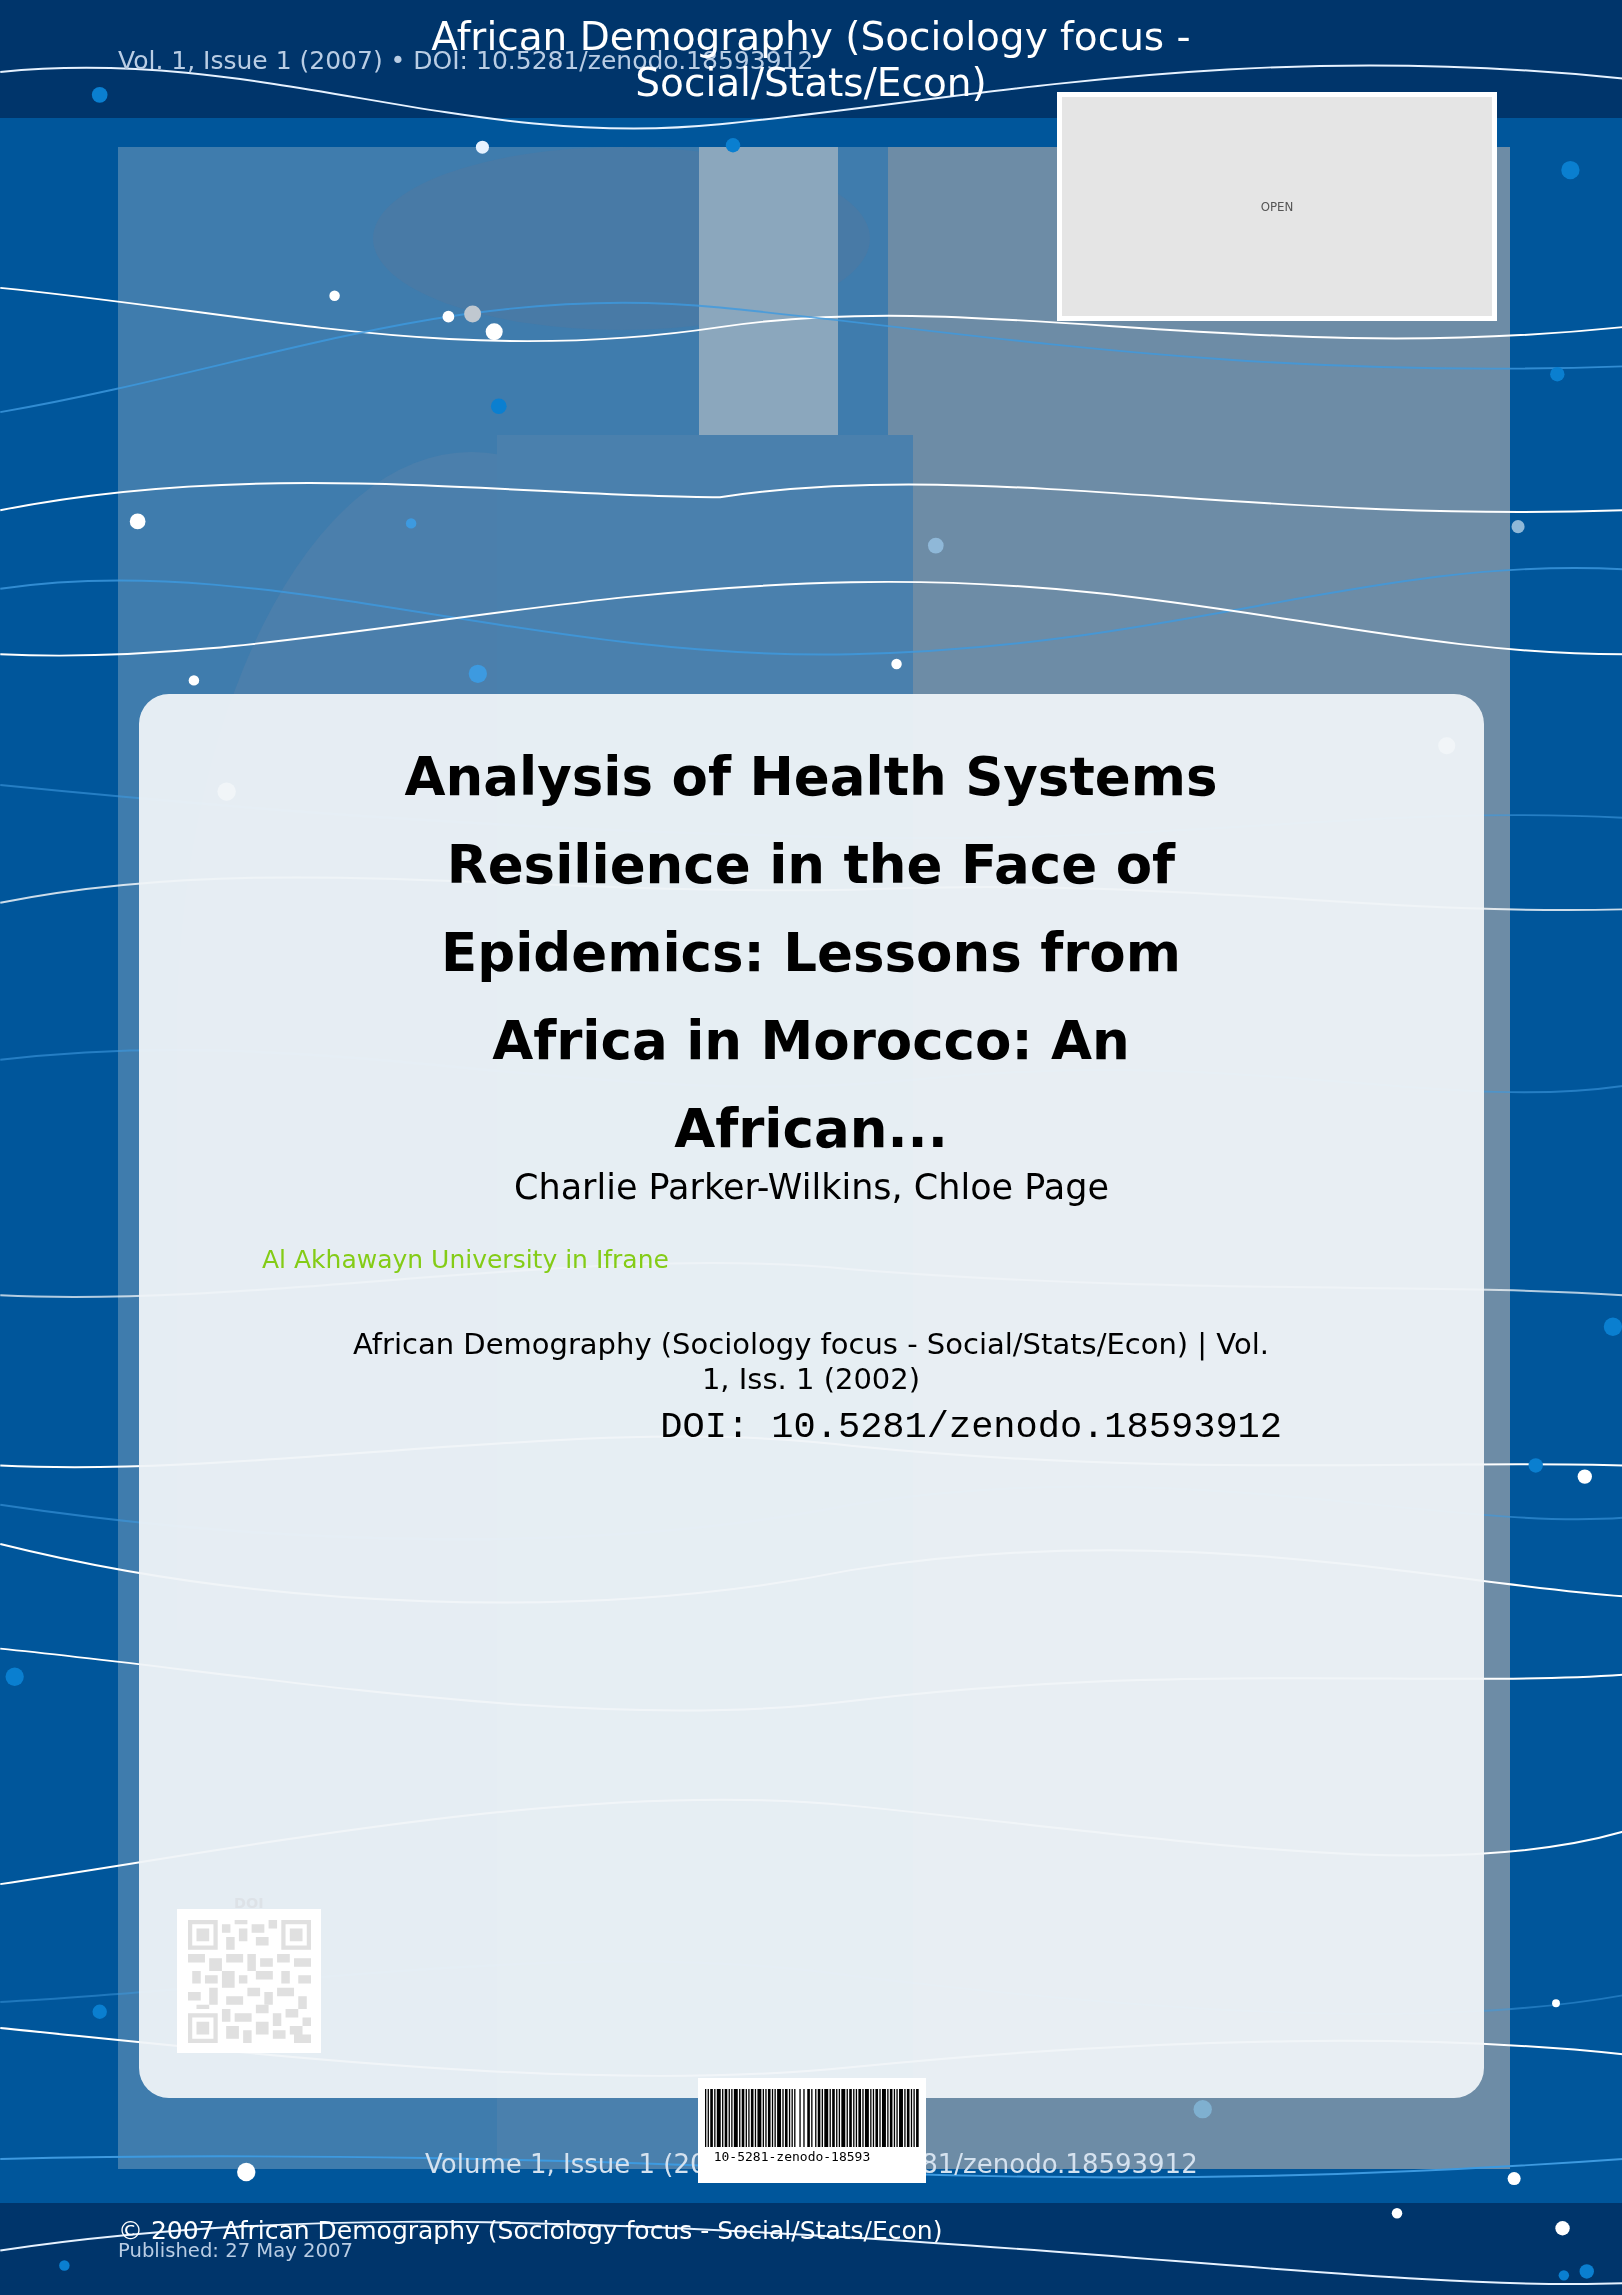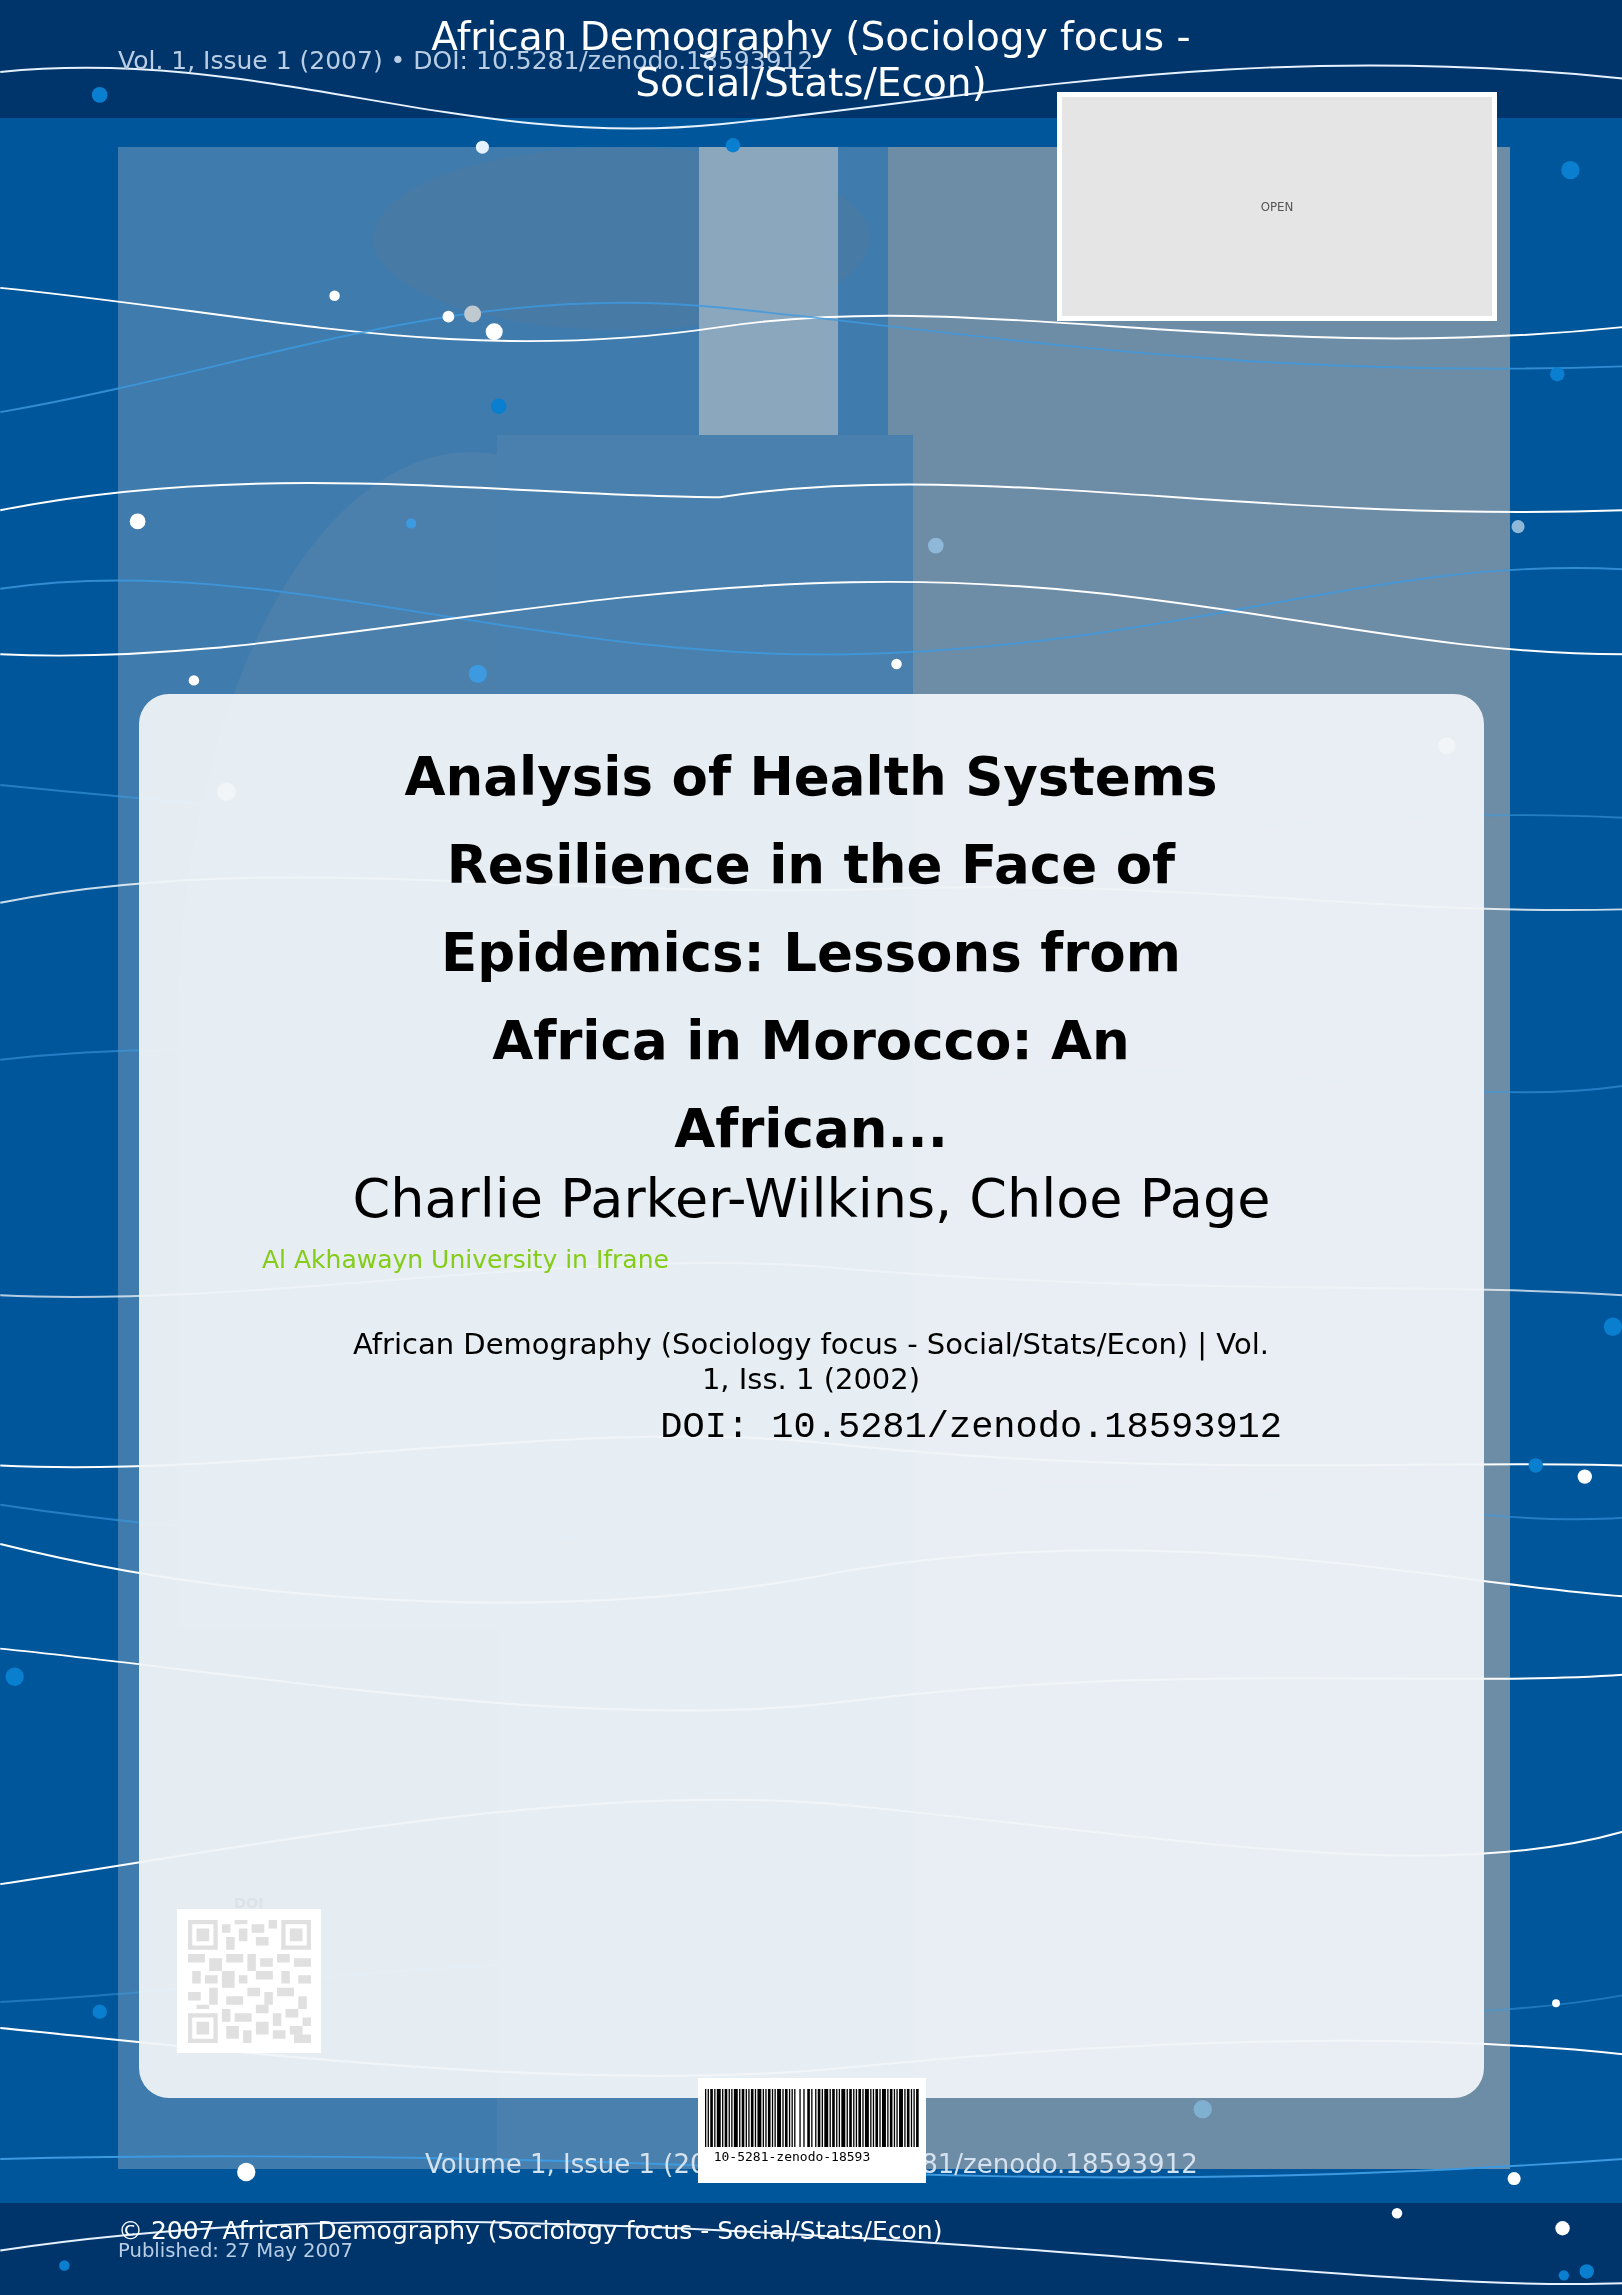--- a/index.html
+++ b/index.html
@@ -39,21 +39,21 @@
 
     
     .card {
       left: 139px; top: 694px; width: 1345px; height: 1404px;
       background: rgba(240,244,248,0.94); border-radius: 30px;
     }
     .paper-title {
       left: 353px; top: 733px; width: 916px; text-align: center;
       color: #000; font-weight: bold; font-size: 53px; line-height: 88px;
     }
-    .authors { left: 262px; top: 1167px; width: 1099px; text-align: center; font-size: 54px; color: #000; }
+    .authors { left: 262px; top: 1167px; width: 1099px; text-align: center; font-size: 35px; color: #000; }
     .affiliation { left: 262px; top: 1245px; width: 1099px; text-align: left; font-size: 25px; color: #84cc16; }
     .citation {
       left: 340px; top: 1327px; width: 942px; text-align: center;
       font-size: 29px; line-height: 35px; color: #000;
     }
     .doi-line { left: 340px; top: 1406px; width: 942px; text-align: right; font-size: 37px; color: #000; font-family: Liberation Mono, monospace; }
 
     
     .qr-caption { left: 234px; top: 1895px; font-size: 14.4px; color: #dde2e7; font-weight: bold; }
     .qr-box { left: 177px; top: 1909px; width: 144px; height: 144px; background: #ffffff; }

